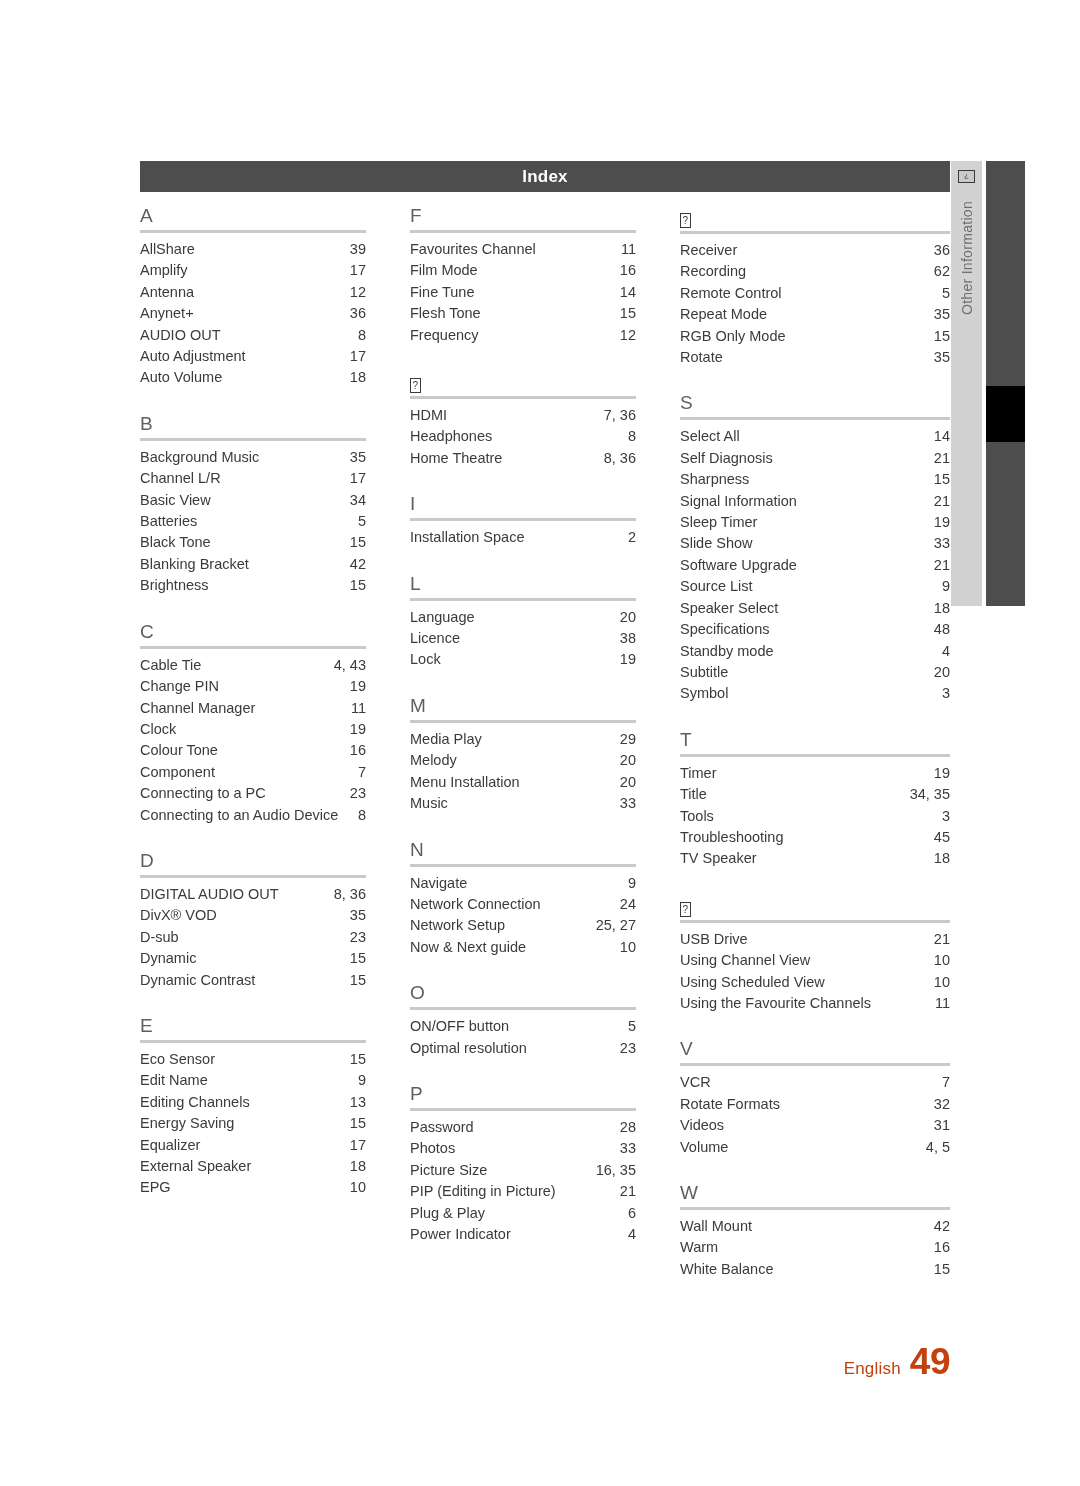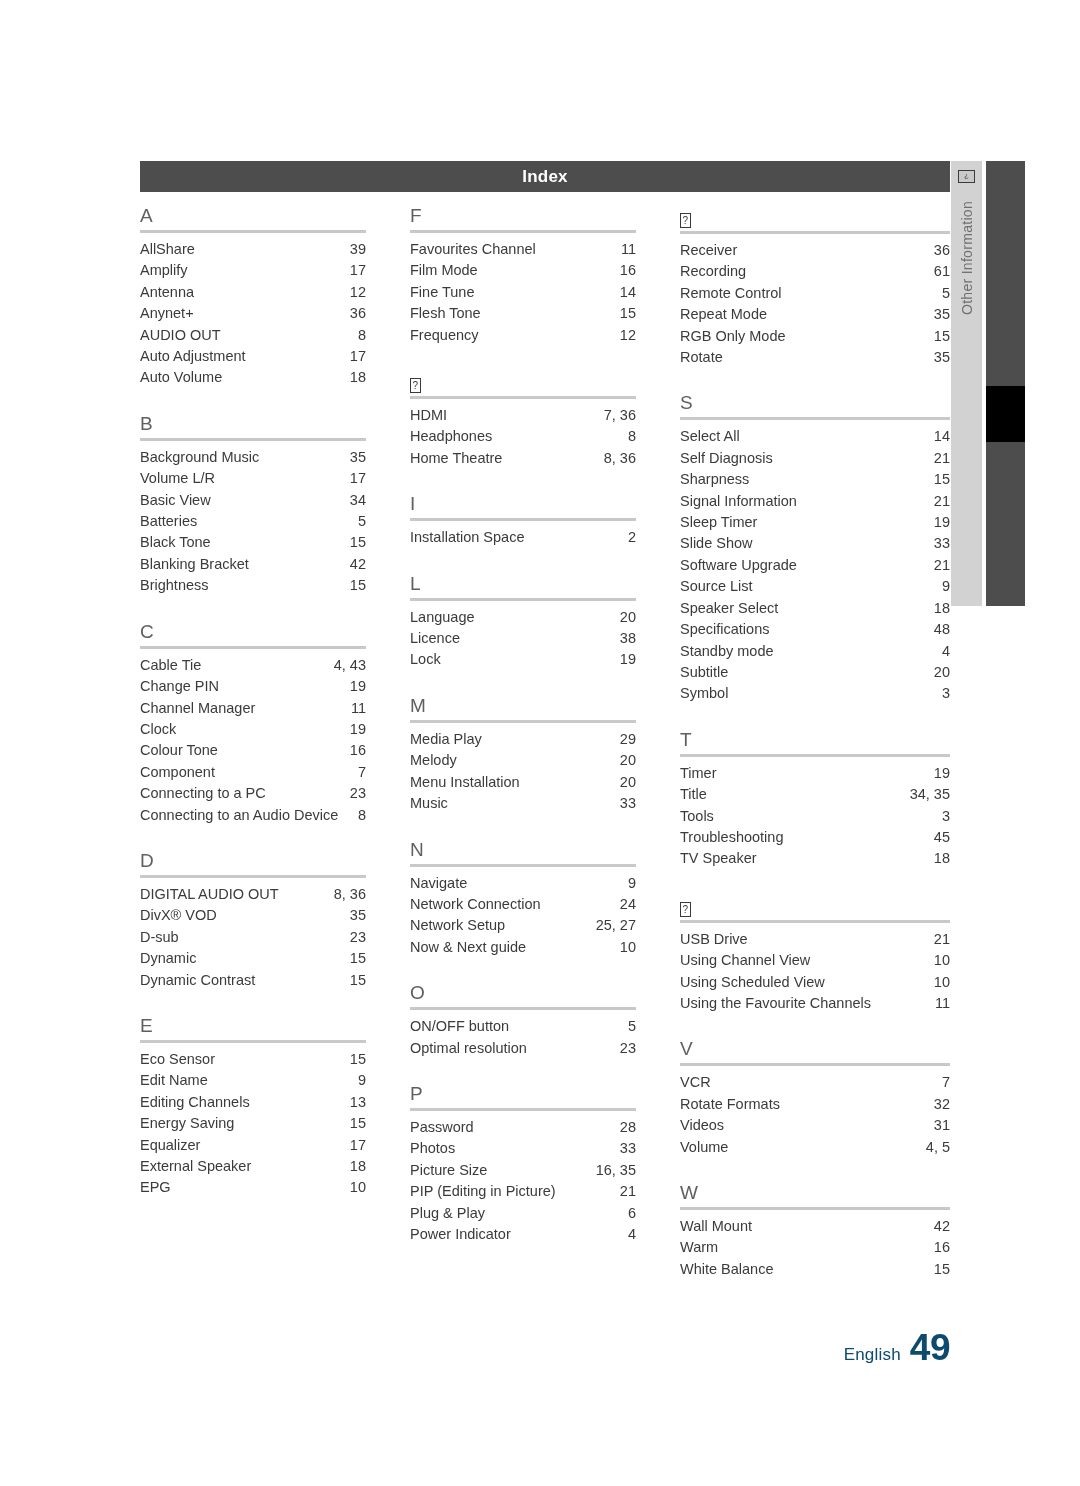--- a/index.html
+++ b/index.html
@@ -157,25 +157,25 @@
     line-height: 21.4px;
     white-space: nowrap;
   }
   .entry-name { }
   .entry-page { }
 
   
   .footer {
     position: absolute;
     right: 130px;
-    bottom: 117px;
+    bottom: 103px;
     display: flex;
     align-items: baseline;
     gap: 9px;
-    color: #0c4a6e;
+    color: #c2410c;
   }
   .footer-lang {
     font-size: 17px;
     letter-spacing: 0.2px;
   }
   .footer-page {
     font-size: 37px;
     font-weight: bold;
     letter-spacing: -0.5px;
   }
@@ -233,21 +233,21 @@
           </div>
         </div>
         <div class="section">
           <div class="section-letter">B</div>
           <div class="section-rule"></div>
           <div class="entry">
             <span class="entry-name">Background Music</span>
             <span class="entry-page">35</span>
           </div>
           <div class="entry">
-            <span class="entry-name">Volume L/R</span>
+            <span class="entry-name">Channel L/R</span>
             <span class="entry-page">17</span>
           </div>
           <div class="entry">
             <span class="entry-name">Basic View</span>
             <span class="entry-page">34</span>
           </div>
           <div class="entry">
             <span class="entry-name">Batteries</span>
             <span class="entry-page">5</span>
           </div>
@@ -506,21 +506,21 @@
       <div class="column">
         <div class="section">
           <div class="section-letter tofu-wrap"><span class="tofu">?</span></div>
           <div class="section-rule"></div>
           <div class="entry">
             <span class="entry-name">Receiver</span>
             <span class="entry-page">36</span>
           </div>
           <div class="entry">
             <span class="entry-name">Recording</span>
-            <span class="entry-page">61</span>
+            <span class="entry-page">62</span>
           </div>
           <div class="entry">
             <span class="entry-name">Remote Control</span>
             <span class="entry-page">5</span>
           </div>
           <div class="entry">
             <span class="entry-name">Repeat Mode</span>
             <span class="entry-page">35</span>
           </div>
           <div class="entry">

